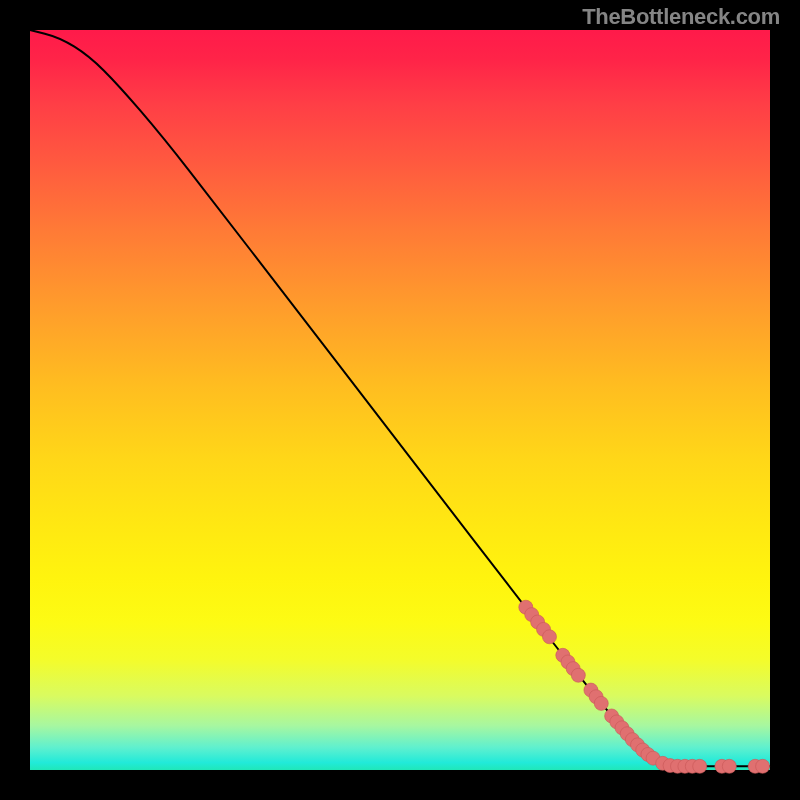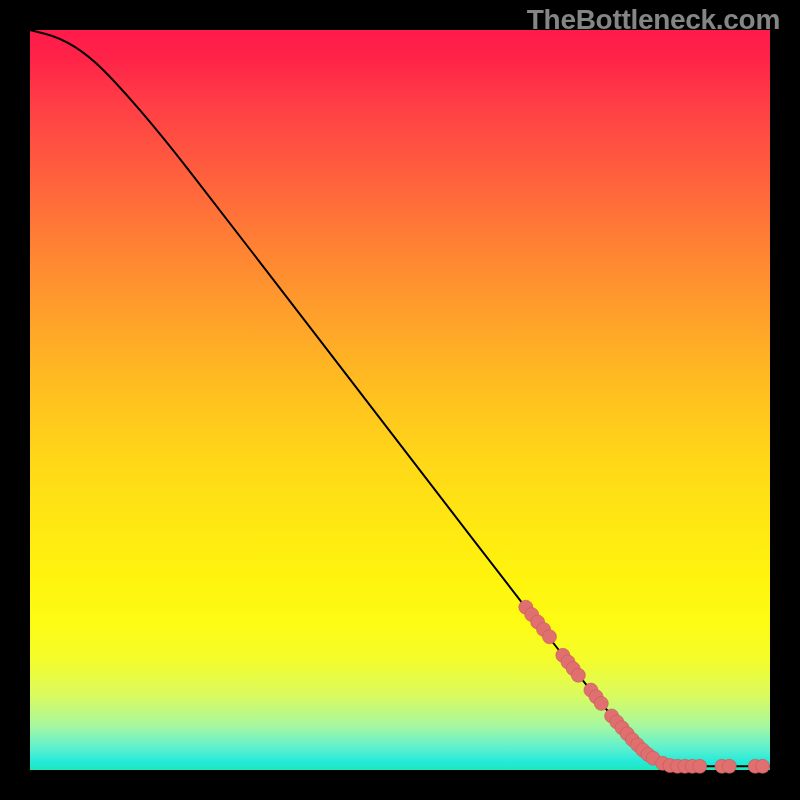--- a/index.html
+++ b/index.html
@@ -8,21 +8,21 @@
     height: 800px;
     background: #000;
     position: relative;
     font-family: Arial, Helvetica, sans-serif;
     overflow: hidden;
   }
   .attribution {
     position: absolute;
     top: 4px;
     right: 20px;
-    font-size: 28px;
+    font-size: 22px;
     font-weight: 600;
     color: #858585;
     z-index: 10;
     letter-spacing: -0.3px;
   }
   .plot-frame {
     position: absolute;
     left: 30px;
     top: 30px;
     width: 740px;

